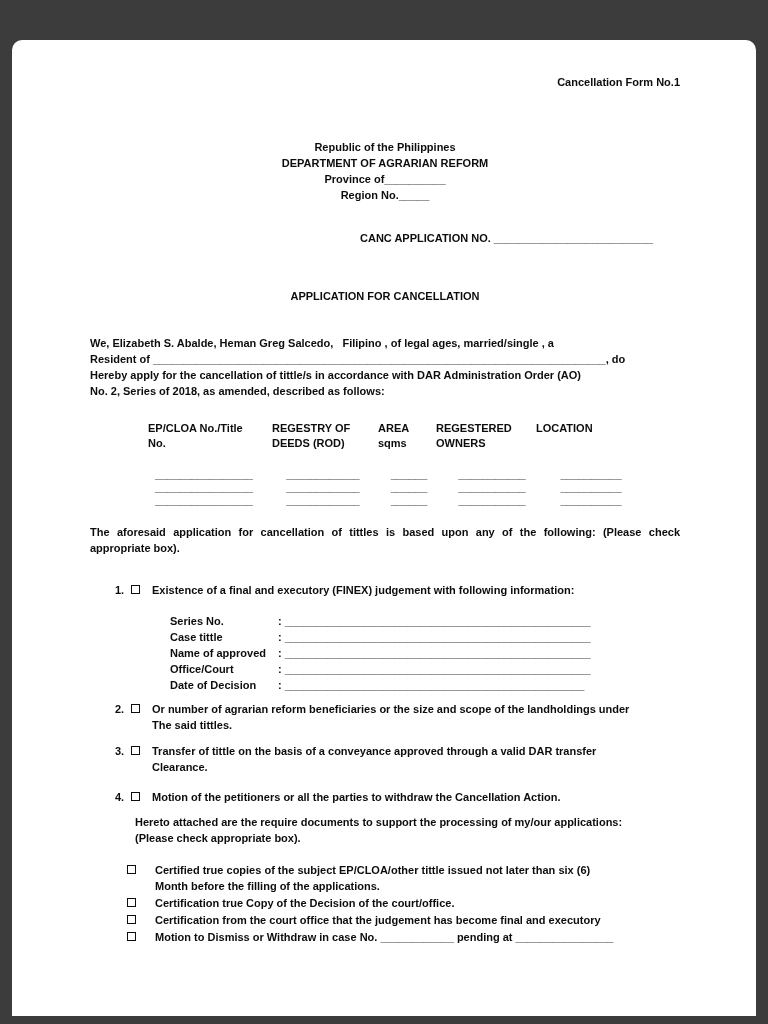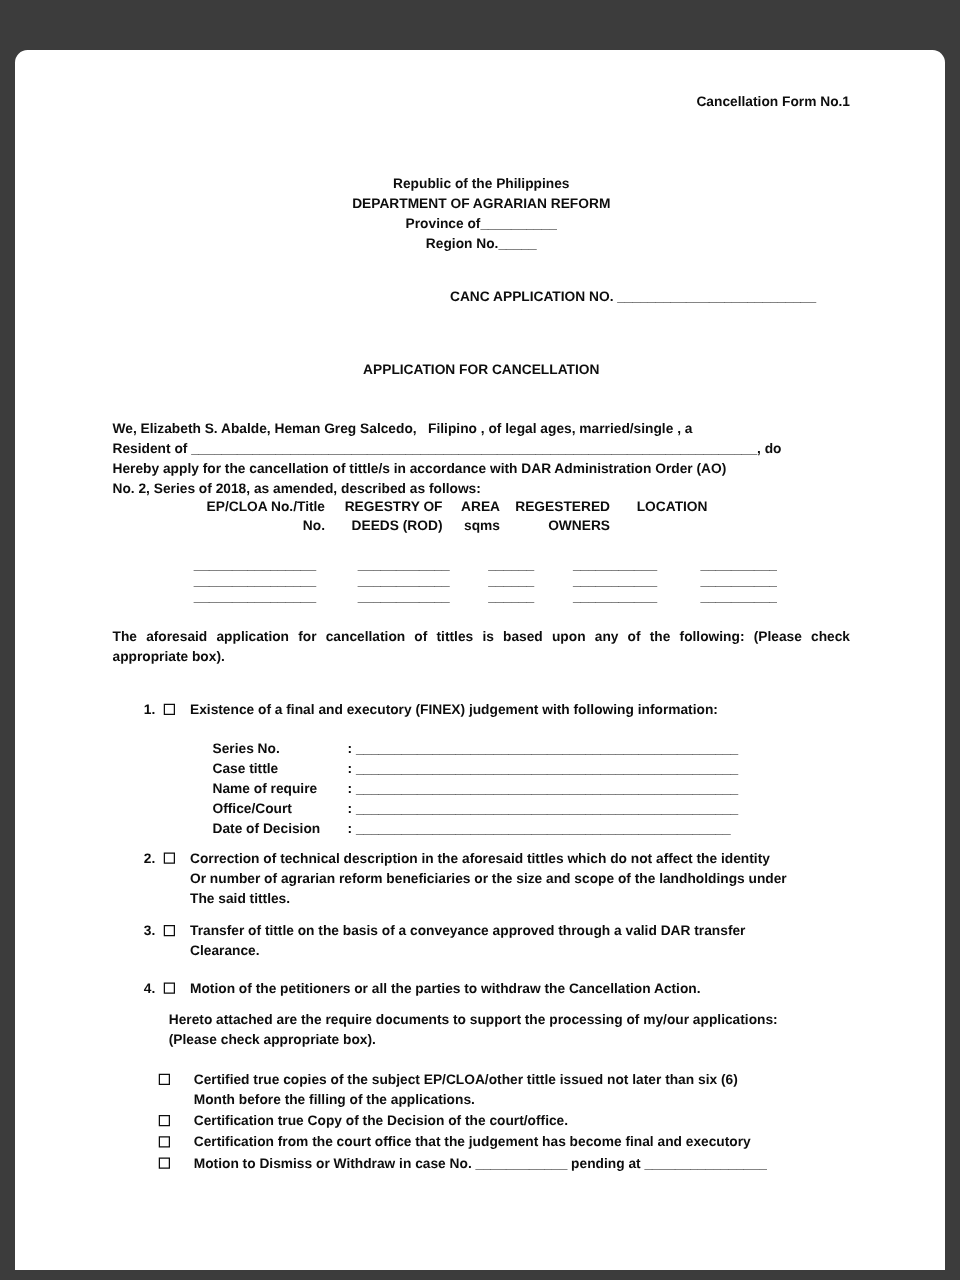--- a/index.html
+++ b/index.html
@@ -10,21 +10,21 @@
     width:744px; height:976px; background:#ffffff; color:#0d0d0d;
     font-weight:700; font-size:11px; line-height:16px;
     padding:34px 76px 16px 78px; border-radius:10px 10px 0 0; overflow:hidden;
   }
   .ln { white-space:pre; }
   .form-no { text-align:right; }
   .center-head { margin-top:49px; text-align:center; }
   .canc { margin-top:27px; margin-left:270px; }
   .doc-title { margin-top:42px; text-align:center; }
   .intro { margin-top:31px; }
-  .thead { margin-left:58px; display:flex; line-height:15px; text-align:right; }
+  .thead { margin-top:22px; margin-left:58px; display:flex; column-gap:12px; line-height:15px; text-align:left; }
   .tbody { margin-top:17px; margin-left:58px; }
   .trow { display:flex; column-gap:16px; line-height:13px; text-align:center; }
   .w1 { width:112px; } .w2 { width:94px; } .w3 { width:46px; } .w4 { width:88px; } .w5 { width:78px; }
   .basis { margin-top:17px; }
   .jline { text-align:justify; text-align-last:justify; }
   .item { display:flex; align-items:flex-start; }
   .item .num { margin-left:25px; width:16px; }
   .cbx { width:9px; height:9px; border:1.5px solid #0d0d0d; display:inline-block; flex:0 0 auto; margin-top:3px; background:#fff; }
   .item .itxt { margin-left:12px; }
   .item1 { margin-top:26px; }
@@ -129,38 +129,37 @@
     <div class="fields">
       <div class="frow">
         <span class="flabel ln">Series No.</span>
         <span class="ln">: __________________________________________________</span>
       </div>
       <div class="frow">
         <span class="flabel ln">Case tittle</span>
         <span class="ln">: __________________________________________________</span>
       </div>
       <div class="frow">
-        <span class="flabel ln">Name of require</span>
+        <span class="flabel ln">Name of approved</span>
         <span class="ln">: __________________________________________________</span>
       </div>
       <div class="frow">
         <span class="flabel ln">Office/Court</span>
         <span class="ln">: __________________________________________________</span>
       </div>
       <div class="frow">
         <span class="flabel ln">Date of Decision</span>
         <span class="ln">: _________________________________________________</span>
       </div>
     </div>
 
     <div class="item item2">
       <span class="num ln">2.</span>
       <span class="cbx"></span>
       <div class="itxt">
-        <div class="ln">Correction of technical description in the aforesaid tittles which do not affect the identity</div>
         <div class="ln">Or number of agrarian reform beneficiaries or the size and scope of the landholdings under</div>
         <div class="ln">The said tittles.</div>
       </div>
     </div>
 
     <div class="item item3">
       <span class="num ln">3.</span>
       <span class="cbx"></span>
       <div class="itxt">
         <div class="ln">Transfer of tittle on the basis of a conveyance approved through a valid DAR transfer</div>

